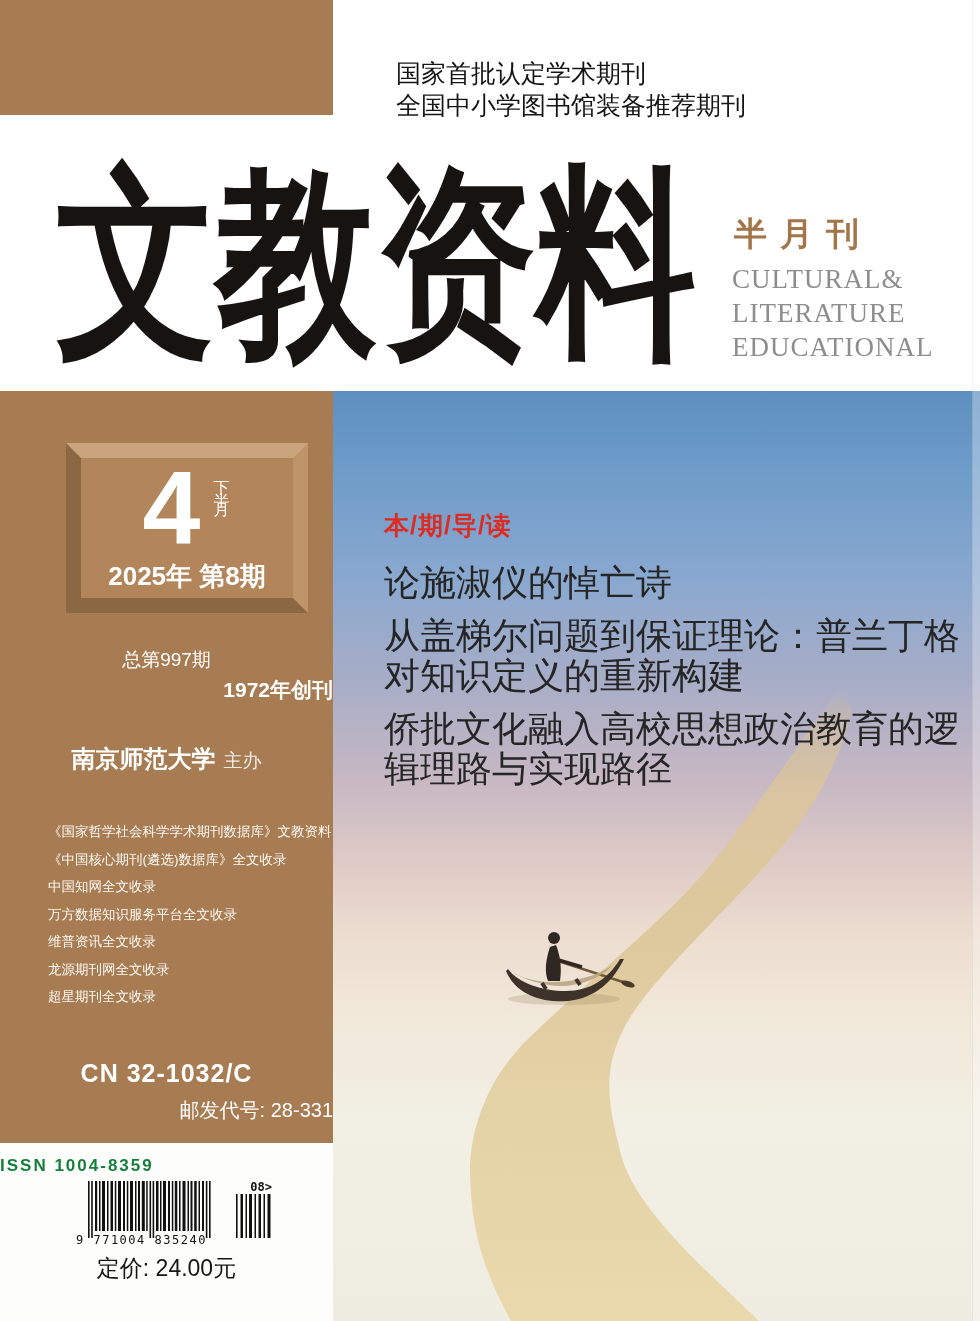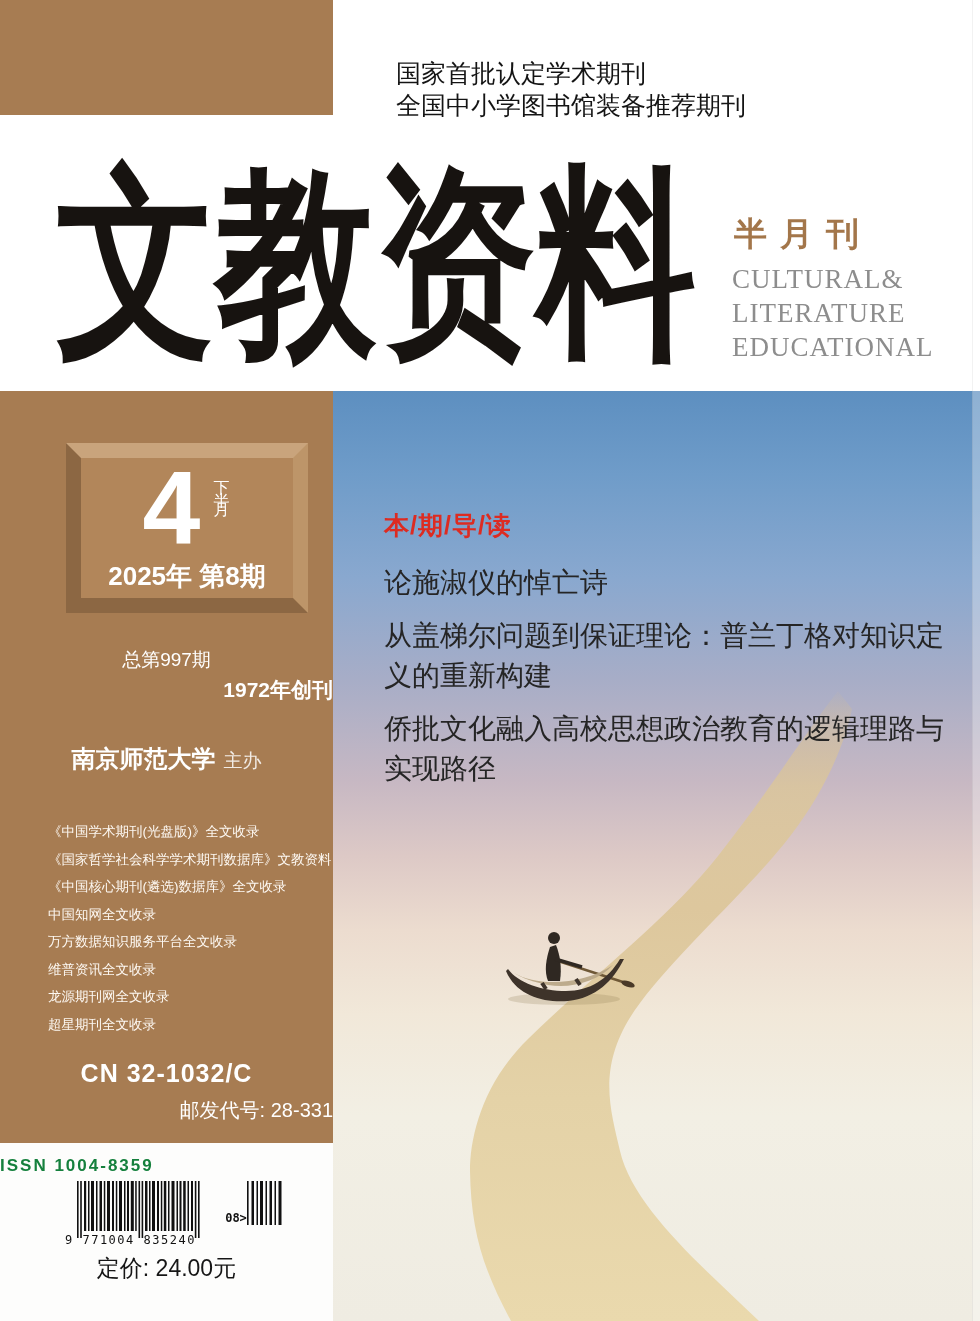--- a/index.html
+++ b/index.html
@@ -52,41 +52,41 @@
                font-size:25px; font-weight:bold; letter-spacing:1px; }
   .postal    { position:absolute; top:706px; width:100%; text-align:right; font-size:20px; }
 
   
   .price-box { position:absolute; left:0; top:1143px; width:333px; height:178px; background:#fdfdfc; }
   .issn { position:absolute; top:13px; width:100%; text-align:left;
           font-family:Liberation Sans, sans-serif;
           font-size:17px; font-weight:bold; letter-spacing:2px; color:#15803d; }
   .barcode-row { position:absolute; top:38px; left:0; width:100%;
                  display:flex; justify-content:center; align-items:flex-start; gap:7px; }
-  .bc-addon { display:flex; flex-direction:row; align-items:flex-end; }
+  .bc-addon { display:flex; flex-direction:column; align-items:flex-end; }
   .bc-addon-label { font-family:"DejaVu Sans Mono","Liberation Mono",monospace;
                     font-size:12px; font-weight:bold; color:#111; line-height:12px; margin-bottom:1px; }
   .price { position:absolute; top:110px; width:100%; text-align:center; font-size:23px; color:#161616; }
 
   
   .photo {
     position:absolute; left:333px; top:391px; width:647px; height:930px; overflow:hidden;
     background:linear-gradient(180deg,
       #5d8fc0 0%, #6f9cc9 9%, #89a8cf 20%, #a7adc7 31%,
       #c7b8c3 42%, #ddc9c6 50%, #ecdccf 58%, #f1e8d9 67%,
       #f2efe4 78%, #efece2 100%);
   }
   .path-svg, .boat-svg { position:absolute; }
   .path-svg { left:0; top:0; }
   .boat-svg { left:165px; top:532px; }
 
   .section-label { position:absolute; left:51px; top:118px; font-size:25px; font-weight:bold;
                    color:#dd2b21; letter-spacing:1px; }
   .articles { position:absolute; left:51px; top:172px; width:582px; }
-  .article { font-size:28px; line-height:40px; color:#252525; font-weight:500; margin-bottom:13px; }
+  .article { font-size:36px; line-height:40px; color:#252525; font-weight:500; margin-bottom:13px; }
 
   .page-edge { position:absolute; right:0; top:0; bottom:0; width:8px;
                background:rgba(255,255,255,.30); border-left:1px solid rgba(0,0,0,.05); }
 </style>
 </head>
 <body>
 
 <div class="cover">
 
   <div class="corner-block"></div>
@@ -116,21 +116,20 @@
     </div>
 
     <div class="total-issue">总第997期</div>
     <div class="founded">1972年创刊</div>
 
     <div class="organizer">
       <span>南京师范大学</span><span class="role">主办</span>
     </div>
 
     <div class="index-list">
-      <div class="idx-item">《中国学术期刊(光盘版)》全文收录</div>
       <div class="idx-item">《国家哲学社会科学学术期刊数据库》文教资料</div>
       <div class="idx-item">《中国核心期刊(遴选)数据库》全文收录</div>
       <div class="idx-item">中国知网全文收录</div>
       <div class="idx-item">万方数据知识服务平台全文收录</div>
       <div class="idx-item">维普资讯全文收录</div>
       <div class="idx-item">龙源期刊网全文收录</div>
       <div class="idx-item">超星期刊全文收录</div>
     </div>
 
     <div class="cn-number">CN 32-1032/C</div>

